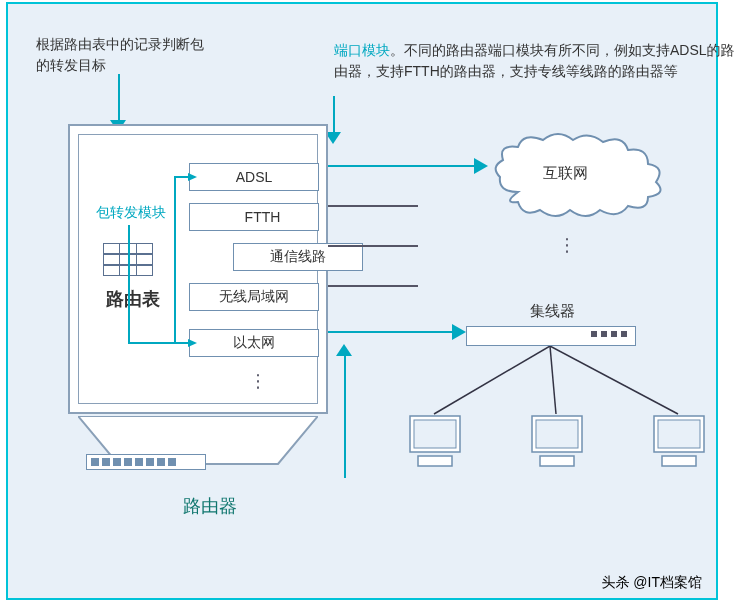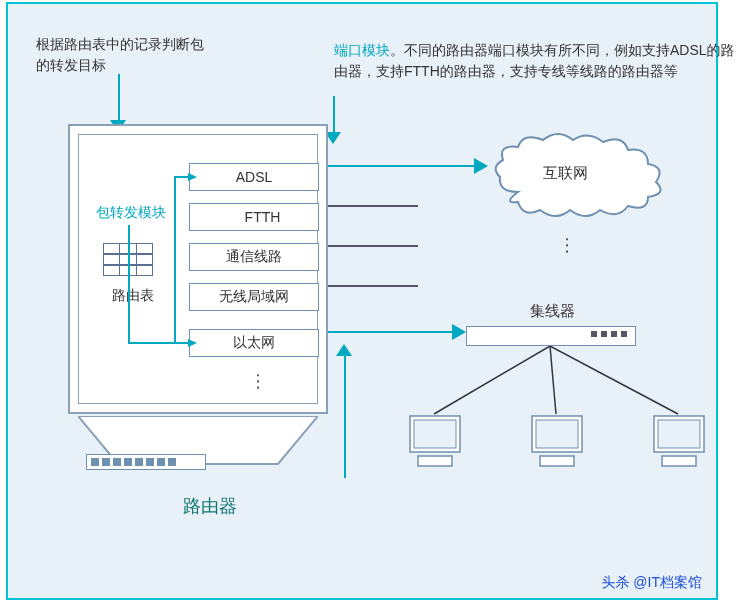--- a/index.html
+++ b/index.html
@@ -10,42 +10,42 @@
     .callout-top-left { top: 30px; left: 28px; width: 180px; }
     .callout-top-right { top: 36px; left: 318px; width: 405px; margin-left: 8px; }
     .callout-bottom { top: 480px; left: 315px; width: 415px; }
     .router-box { position: absolute; top: 120px; left: 60px; width: 260px; height: 290px; background: #fff; border: 2px solid #8aa0b8; }
     .router-inner { position: absolute; top: 8px; left: 8px; right: 8px; bottom: 8px; border: 1px solid #8aa0b8; }
     .forward-module { position: absolute; top: 69px; left: 12px; width: 80px; text-align: center; color: #00a8c0; font-size: 14px; }
     .table-icon { position: absolute; top: 108px; left: 24px; width: 50px; height: 35px; }
     .table-icon-row { border: 1px solid #5a7090; height: 11px; display: flex; }
     .table-icon-cell { flex: 1; border-right: 1px solid #5a7090; }
     .table-icon-cell:last-child { border-right: none; }
-    .route-table-label { position: absolute; top: 152px; left: 24px; width: 60px; text-align: center; font-size: 14px; color: #333; }
+    .route-table-label { position: absolute; top: 152px; left: 24px; width: 60px; text-align: center; font-size: 18px; color: #333; font-weight: bold; }
     .port-module { position: absolute; left: 110px; width: 130px; height: 28px; border: 1px solid #7090b0; background: #fff; display: flex; align-items: center; justify-content: center; font-size: 14px; color: #333; }
-    .pm1 { top: 28px; } .pm2 { top: 68px; padding-left: 17px; } .pm3 { top: 108px; } .pm4 { top: 148px; } .pm5 { top: 194px; }
+    .pm1 { top: 28px; } .pm2 { top: 68px; padding-left: 17px; } .pm3 { top: 108px; margin-left: 44px; } .pm4 { top: 148px; } .pm5 { top: 194px; }
     .vdots { position: absolute; font-size: 18px; color: #556; letter-spacing: 2px; }
     .router-bottom { position: absolute; top: 412px; left: 70px; width: 240px; height: 56px; }
     .router-bottom svg { width: 100%; height: 100%; }
     .router-switch { position: absolute; top: 450px; left: 78px; width: 120px; height: 16px; border: 1px solid #7090b0; background: #fff; display: flex; align-items: center; padding: 0 4px; gap: 3px; }
     .switch-port { width: 8px; height: 8px; background: #7090b0; }
     .router-label { position: absolute; top: 490px; left: 175px; font-size: 18px; color: #0f766e; }
     .cloud-box { position: absolute; top: 128px; left: 480px; width: 180px; height: 90px; }
     .cloud-label { position: absolute; top: 160px; left: 535px; font-size: 15px; color: #333; }
     .hub-label { position: absolute; top: 298px; left: 522px; font-size: 15px; color: #333; }
     .hub-box { position: absolute; top: 322px; left: 458px; width: 170px; height: 20px; border: 1px solid #7090b0; background: #fff; }
     .hub-ports { position: absolute; top: 4px; right: 8px; display: flex; gap: 4px; }
     .hub-port { width: 6px; height: 6px; background: #556; }
     .computer { position: absolute; width: 62px; height: 55px; }
     .comp1 { top: 410px; left: 396px; }
     .comp2 { top: 410px; left: 518px; }
     .comp3 { top: 410px; left: 640px; }
     .line { position: absolute; background: #556; }
     .blue-line { position: absolute; background: #00a8c0; }
-    .watermark { position: absolute; bottom: 6px; right: 14px; font-size: 14px; color: #1d4ed8; }
+    .watermark { position: absolute; bottom: 6px; right: 14px; font-size: 14px; color: #000000; }
   </style>
 </head>
 <body>
 
 <div class="frame">
 
   <div class="text-block callout-top-left">根据路由表中的记录判断包的转发目标</div>
 
   <div class="text-block callout-top-right">
     <span class="highlight">端口模块</span><span>。不同的路由器端口模块有所不同，例如支持ADSL的路由器，支持FTTH的路由器，支持专线等线路的路由器等</span>

